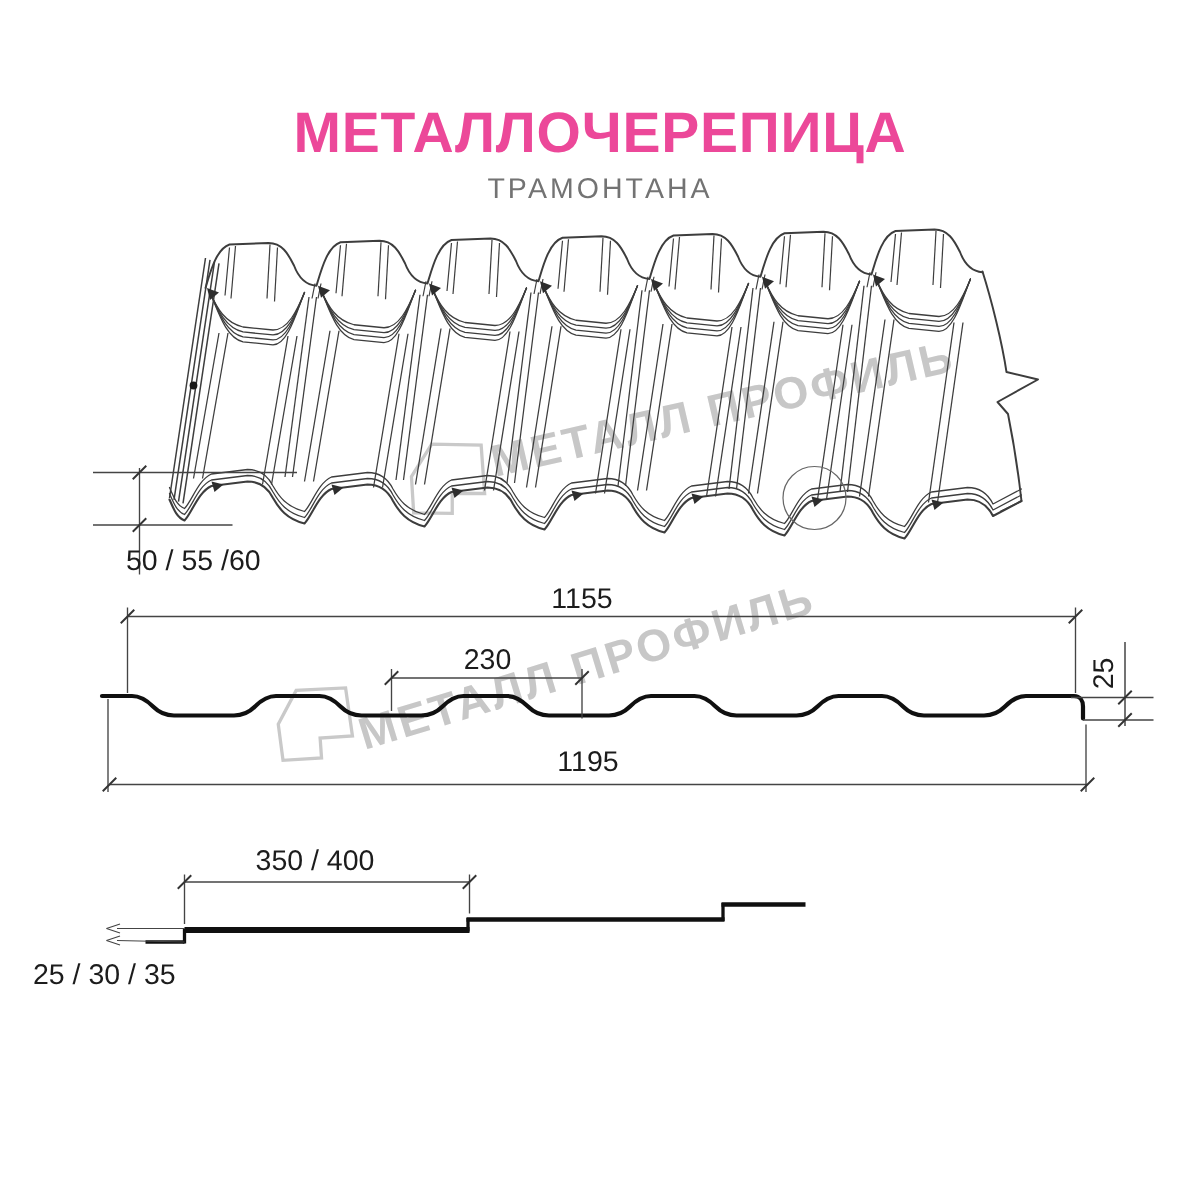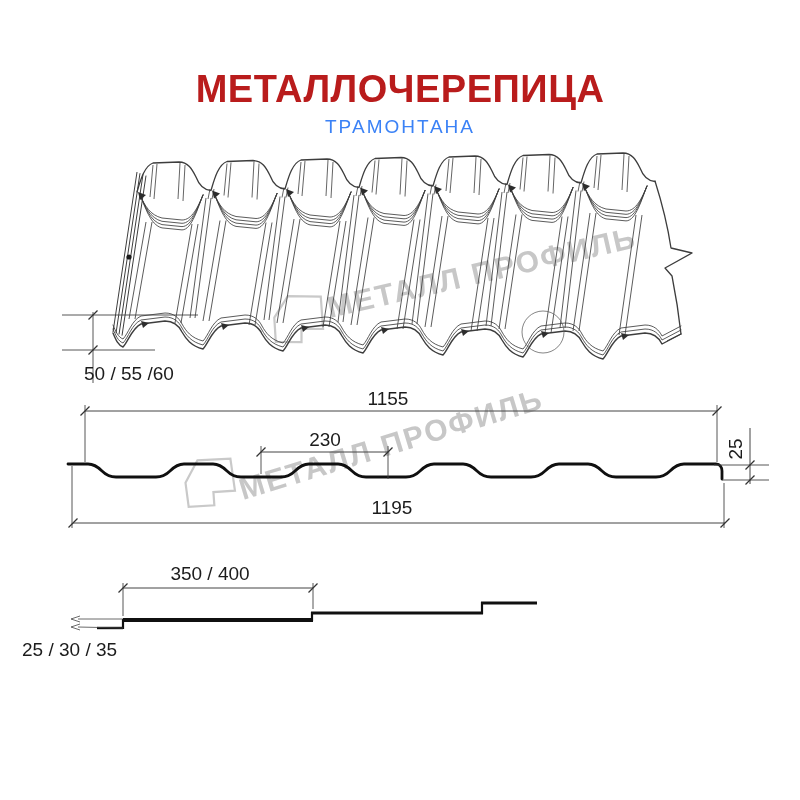--- a/index.html
+++ b/index.html
@@ -1,21 +1,21 @@
 <!DOCTYPE html>
 <html><head>
 <meta charset="utf-8">
 <style>
   html,body{margin:0;padding:0;background:#ffffff;}
   #page{position:relative;width:800px;height:800px;background:#fff;overflow:hidden;
         font-family:"Liberation Sans",sans-serif;}
   .title{position:absolute;top:68px;left:0;width:800px;text-align:center;
-         font-size:38px;font-weight:bold;letter-spacing:.5px;color:#b91c1c;}
+         font-size:38px;font-weight:bold;letter-spacing:.5px;color:#ec4899;}
   .subtitle{position:absolute;top:116px;left:0;width:800px;text-align:center;
-         font-size:19px;font-weight:normal;letter-spacing:2px;color:#3b82f6;}
+         font-size:19px;font-weight:normal;letter-spacing:2px;color:#737373;}
   svg{position:absolute;top:0;left:0;}
   .dim{font-family:"Liberation Sans",sans-serif;font-size:19px;fill:#1c1c1c;}
   .wm{font-family:"Liberation Sans",sans-serif;font-size:30px;font-weight:bold;
       fill:#c7c7c7;letter-spacing:2px;}
 </style>
 </head>
 <body>
 
 <div id="page">
 

